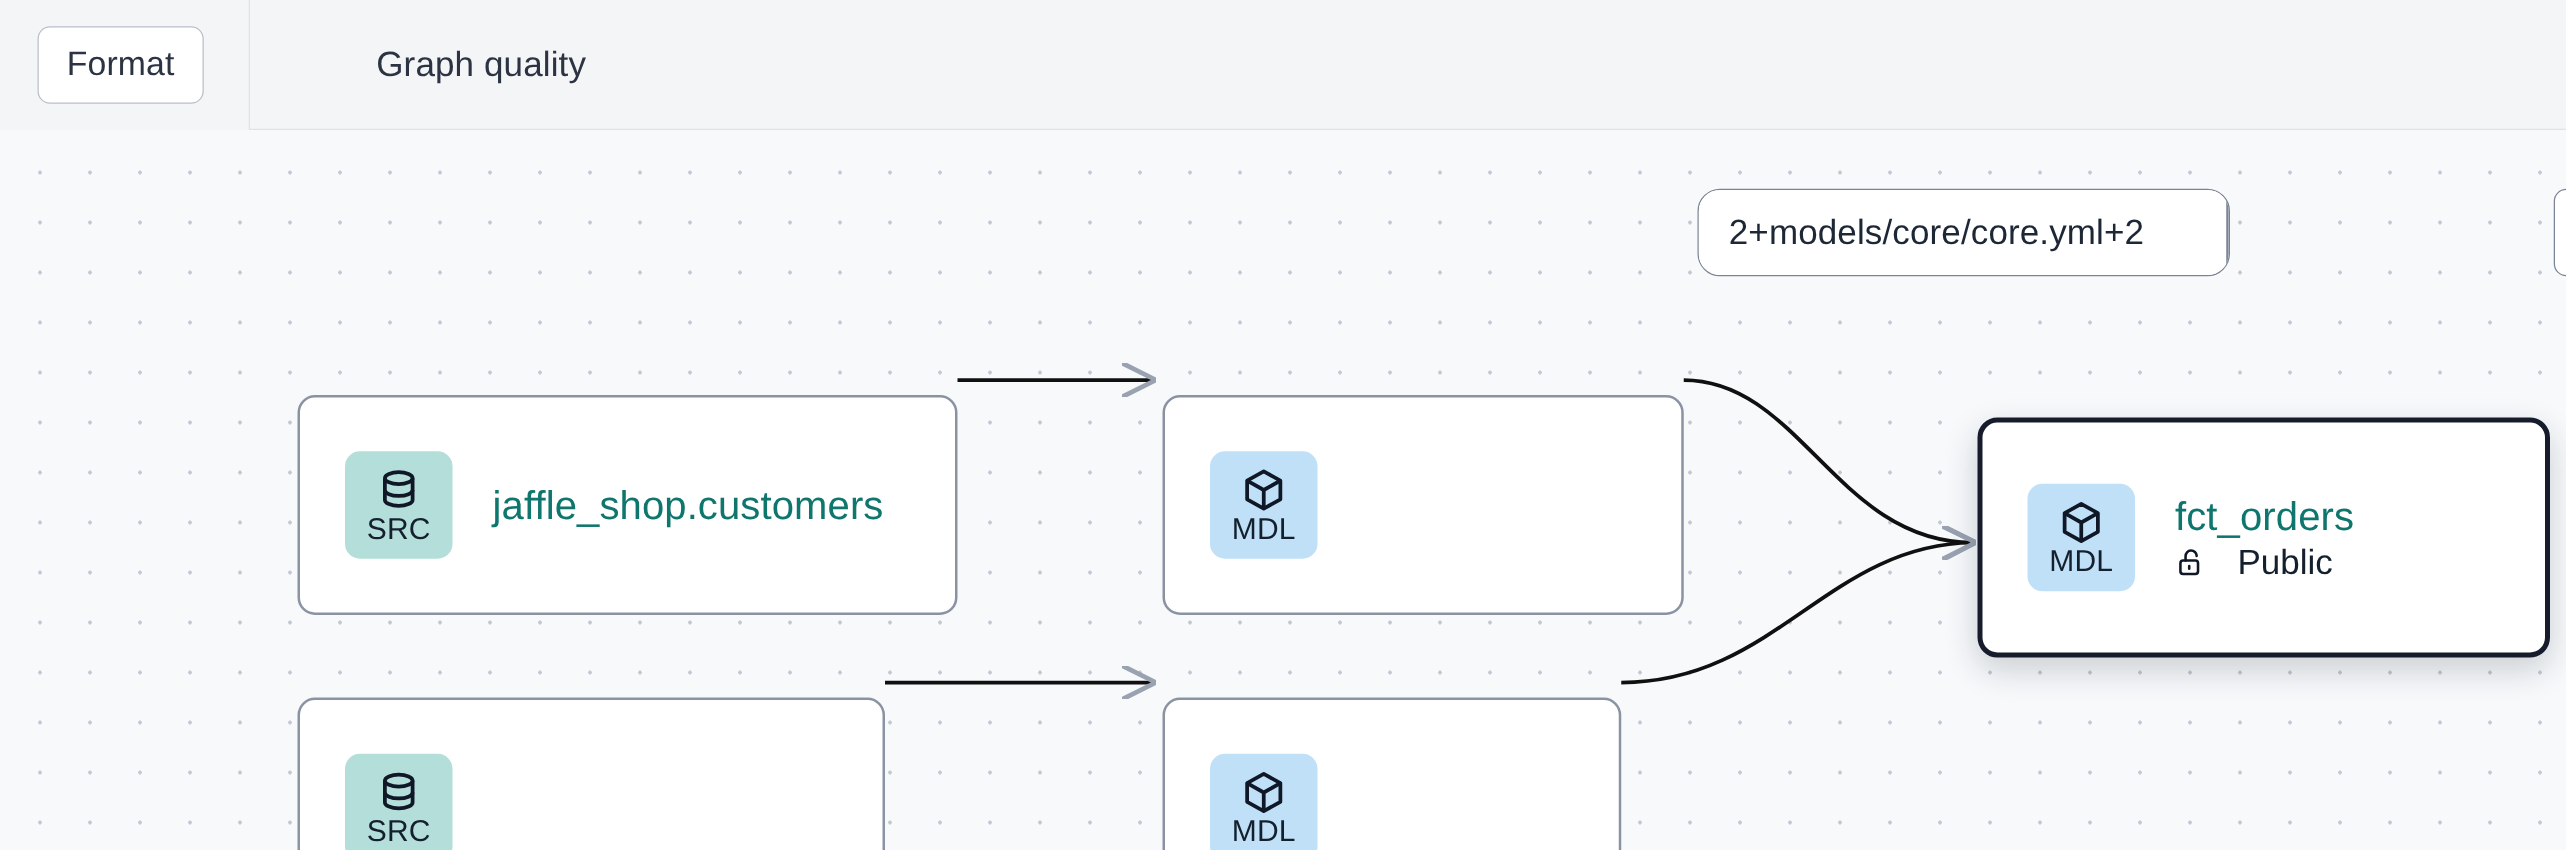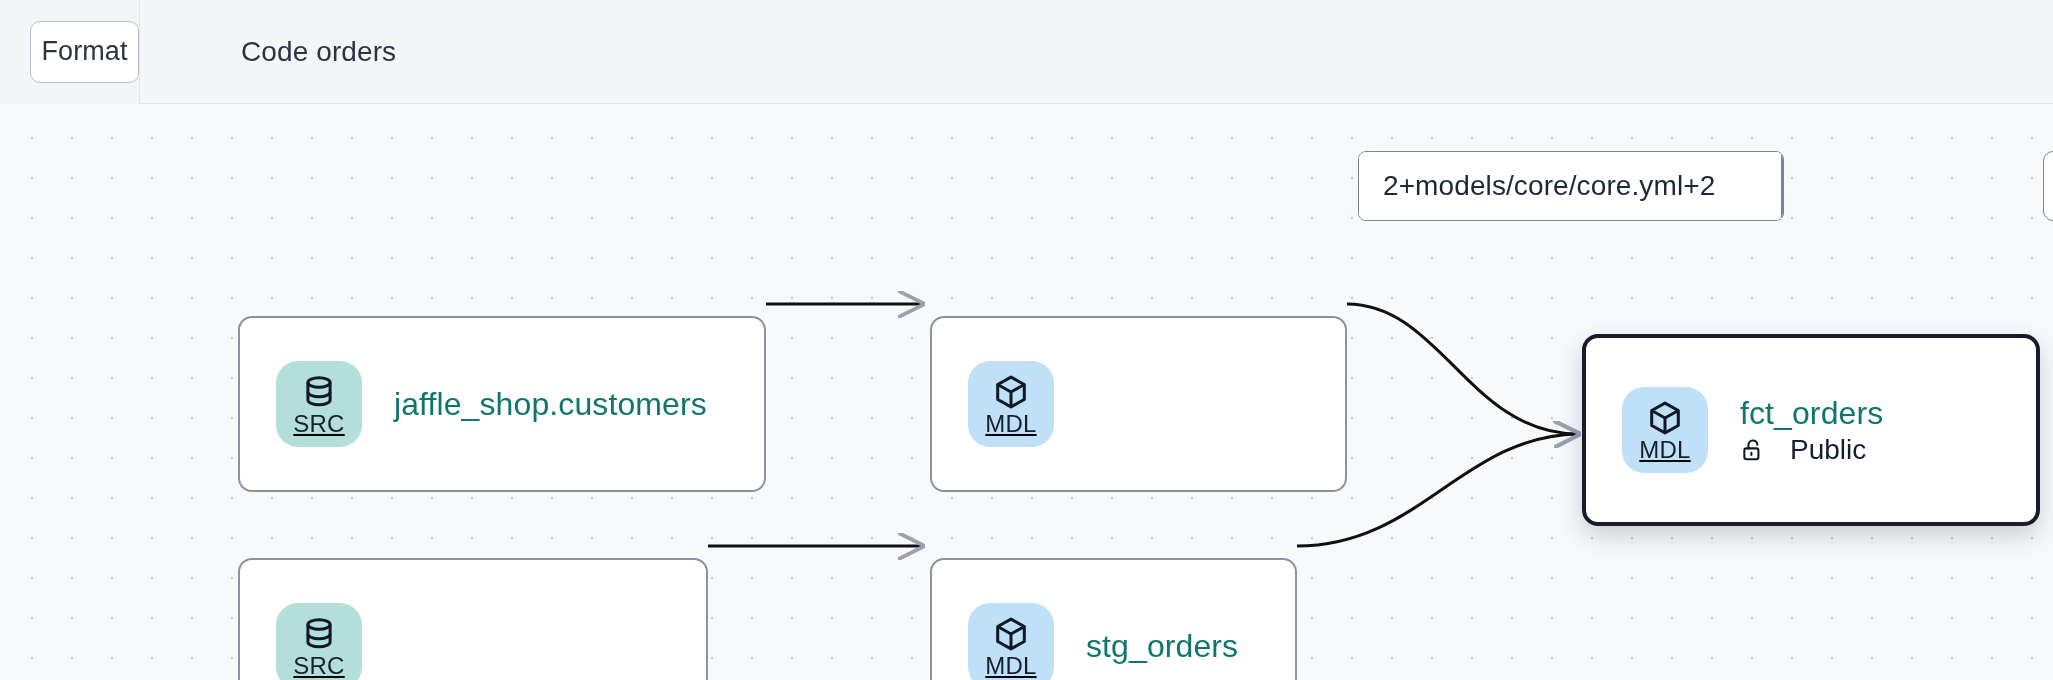--- a/index.html
+++ b/index.html
@@ -25,21 +25,21 @@
     top: 0; left: 0;
     width: 2053px;
     height: 104px;
     background: #f4f5f7;
     border-bottom: 1px solid #dfe3e8;
     display: flex;
     align-items: center;
   }
 
   .format-zone {
-    width: 140px;
+    width: 200px;
     height: 104px;
     display: flex;
     align-items: center;
     padding-left: 30px;
     background: #f4f5f7;
     border-right: 1px solid #dfe3e8;
     flex: none;
   }
 
   .format-btn {
@@ -120,28 +120,27 @@
   }
   .node.selected {
     border: 4px solid #161c2b;
     box-shadow: 0 10px 26px rgba(30,38,55,.20);
     border-radius: 16px;
   }
 
   .badge {
     width: 86px;
     height: 86px;
-    border-radius: 22px;
+    border-radius: 12px;
     display: flex;
     flex-direction: column;
     align-items: center;
     justify-content: center;
     gap: 1px;
     flex: none;
-    text-decoration: underline;
   }
   .badge.src { background: #b4ded9; }
   .badge.mdl { background: #bfe0f7; }
   .badge svg { display: block; }
   .badge-text {
     font-size: 24px;
     color: #15202f;
     line-height: 1;
     letter-spacing: .2px;
   }
@@ -172,21 +171,21 @@
   
   .toolbar {
     position: absolute;
     top: 47px;
     left: 1358px;
     height: 70px;
     display: flex;
     align-items: stretch;
     background: #ffffff;
     border: 1.5px solid #7b8496;
-    border-radius: 8px;
+    border-radius: 18px;
     overflow: hidden;
   }
   .toolbar-input {
     width: 422px;
     height: 100%;
     border: none;
     outline: none;
     background: #ffffff;
     font-family: "Liberation Sans", sans-serif;
     font-size: 28px;
@@ -229,21 +228,21 @@
 
 <div id="app">
 
   <div class="header">
 
     <div class="format-zone">
       <div class="format-btn">Format</div>
     </div>
 
     <div class="tabs">
-      <div class="tab">Code orders</div>
+      <div class="tab">Graph quality</div>
     </div>
 
   </div>
 
   <div class="canvas">
 
     <svg class="edges-svg" viewBox="0 0 2053 576" width="2053" height="576">
       <defs>
         <marker id="arw" viewBox="0 0 10 10" refX="9" refY="5" markerWidth="9" markerHeight="9" orient="auto-start-reverse">
           <path d="M 0 0 L 10 5 L 0 10" fill="none" stroke="#9aa2b1" stroke-width="1.4"></path>
@@ -294,23 +293,20 @@
       </div>
     </div>
 
     <div class="node" style="left:930px; top:454px; width:367px; height:176px;">
       <div class="badge mdl">
         <svg width="38" height="38" viewBox="0 0 24 24" fill="none" stroke="#101828" stroke-width="1.9" stroke-linejoin="round">
           <path d="M12 2.6 20.4 7.3v9.4L12 21.4 3.6 16.7V7.3Z"></path>
           <path d="M3.6 7.3 12 12l8.4-4.7M12 12v9.4"></path>
         </svg>
         <span class="badge-text">MDL</span>
-      </div>
-      <div class="node-body">
-        <div class="node-title">stg_orders</div>
       </div>
     </div>
 
     <div class="node selected" style="left:1582px; top:230px; width:458px; height:192px;">
       <div class="badge mdl">
         <svg width="38" height="38" viewBox="0 0 24 24" fill="none" stroke="#101828" stroke-width="1.9" stroke-linejoin="round">
           <path d="M12 2.6 20.4 7.3v9.4L12 21.4 3.6 16.7V7.3Z"></path>
           <path d="M3.6 7.3 12 12l8.4-4.7M12 12v9.4"></path>
         </svg>
         <span class="badge-text">MDL</span>

